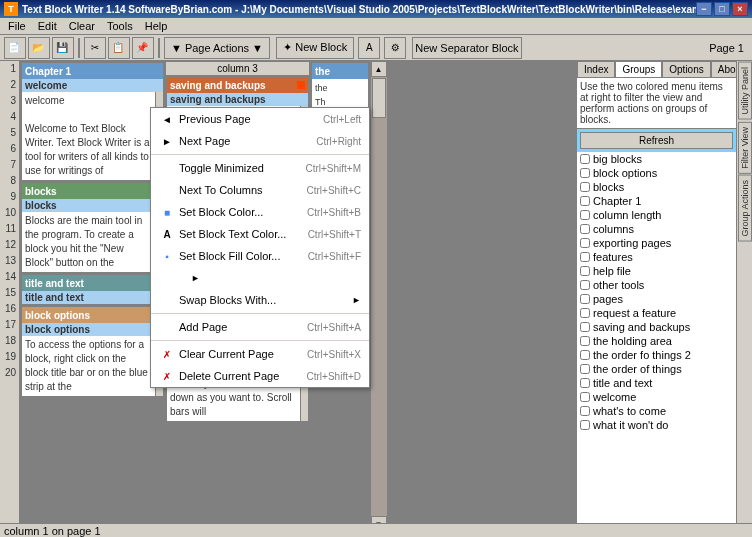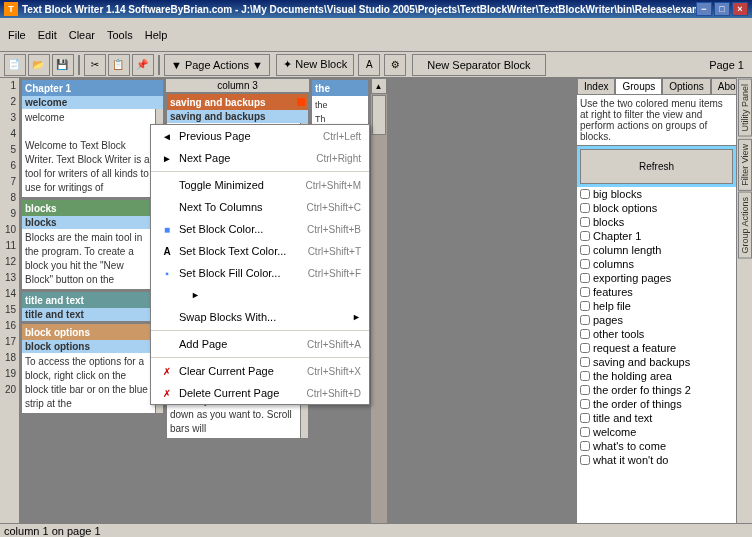--- a/index.html
+++ b/index.html
@@ -18,21 +18,21 @@
     }
     #titlebar-icon { width: 14px; height: 14px; background: #ff8c00; margin-right: 4px; font-size: 9px; display: flex; align-items: center; justify-content: center; }
     #titlebar-title { flex: 1; }
     #titlebar-controls { display: flex; gap: 2px; }
     .title-btn { width: 16px; height: 14px; background: #6080c0; border: 1px solid #2050a0; color: white; font-size: 9px; display: flex; align-items: center; justify-content: center; cursor: pointer; }
     .title-btn.close { background: #c04040; }
 
     
     #menubar {
       background: #d4d0c8;
-      height: 34px;
+      height: 17px;
       display: flex;
       align-items: center;
       padding: 0 2px;
       border-bottom: 1px solid #808080;
     }
     .menu-item { padding: 2px 6px; cursor: pointer; font-size: 11px; }
 
     
     #toolbar {
       background: #d4d0c8;
@@ -67,21 +67,21 @@
       border: 1px solid #808080;
       padding: 2px 6px;
       cursor: pointer;
       height: 22px;
       margin-left: 4px;
     }
     .new-sep-btn {
       display: flex; align-items: center;
       background: #d4d0c8;
       border: 1px solid #808080;
-      padding: 2px 14px;
+      padding: 2px 2px;
       cursor: pointer;
       height: 22px;
       margin-left: 4px;
     }
 
     
     #main {
       display: flex;
       height: calc(537px - 18px - 22px - 26px);
     }
@@ -218,21 +218,21 @@
       padding: 3px;
       font-size: 10px;
       color: #333;
       border-bottom: 1px solid #808080;
       background: white;
     }
     #refresh-btn {
       margin: 3px;
       background: #d4d0c8;
       border: 1px solid #808080;
-      padding: 11px 8px;
+      padding: 2px 8px;
       cursor: pointer;
       text-align: center;
       font-size: 10px;
     }
     .group-item {
       display: flex;
       align-items: center;
       padding: 1px 3px;
       font-size: 10px;
     }
@@ -620,25 +620,25 @@
         <div class="group-item">
             <input type="checkbox" style="">
             <span>features</span>
           </div>
         <div class="group-item">
             <input type="checkbox" style="">
             <span>help file</span>
           </div>
         <div class="group-item">
             <input type="checkbox" style="">
+            <span>other tools</span>
+          </div>
+        <div class="group-item">
+            <input type="checkbox" style="">
             <span>pages</span>
-          </div>
-        <div class="group-item">
-            <input type="checkbox" style="">
-            <span>other tools</span>
           </div>
         <div class="group-item">
             <input type="checkbox" style="">
             <span>request a feature</span>
           </div>
         <div class="group-item">
             <input type="checkbox" style="">
             <span>saving and backups</span>
           </div>
         <div class="group-item">

